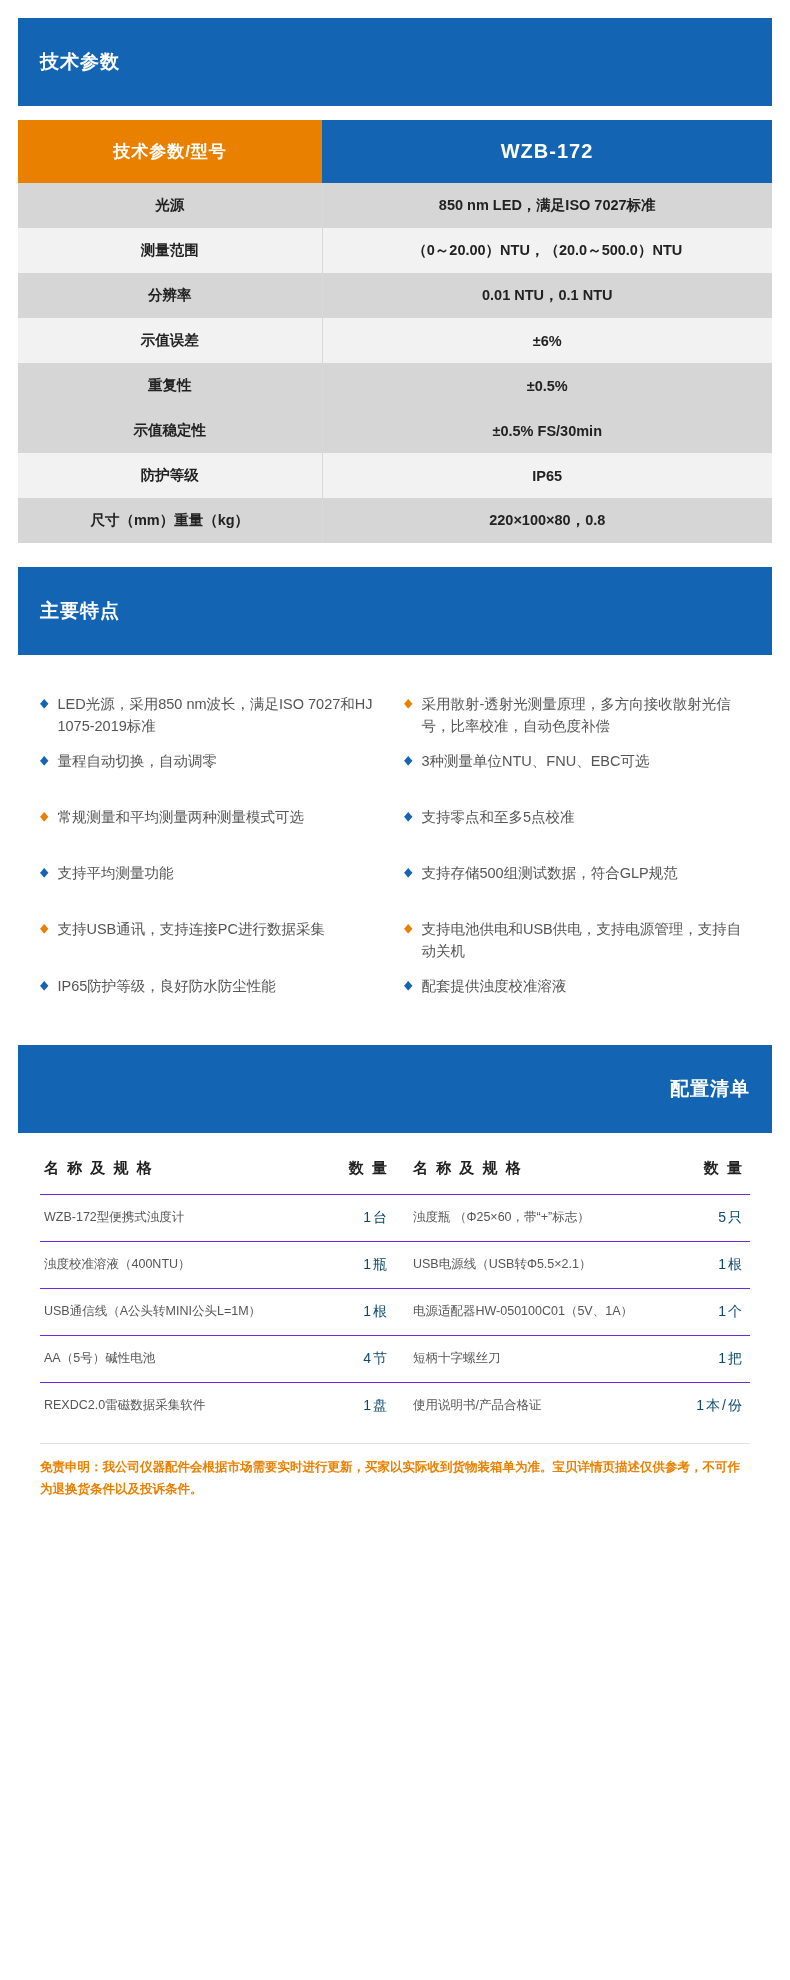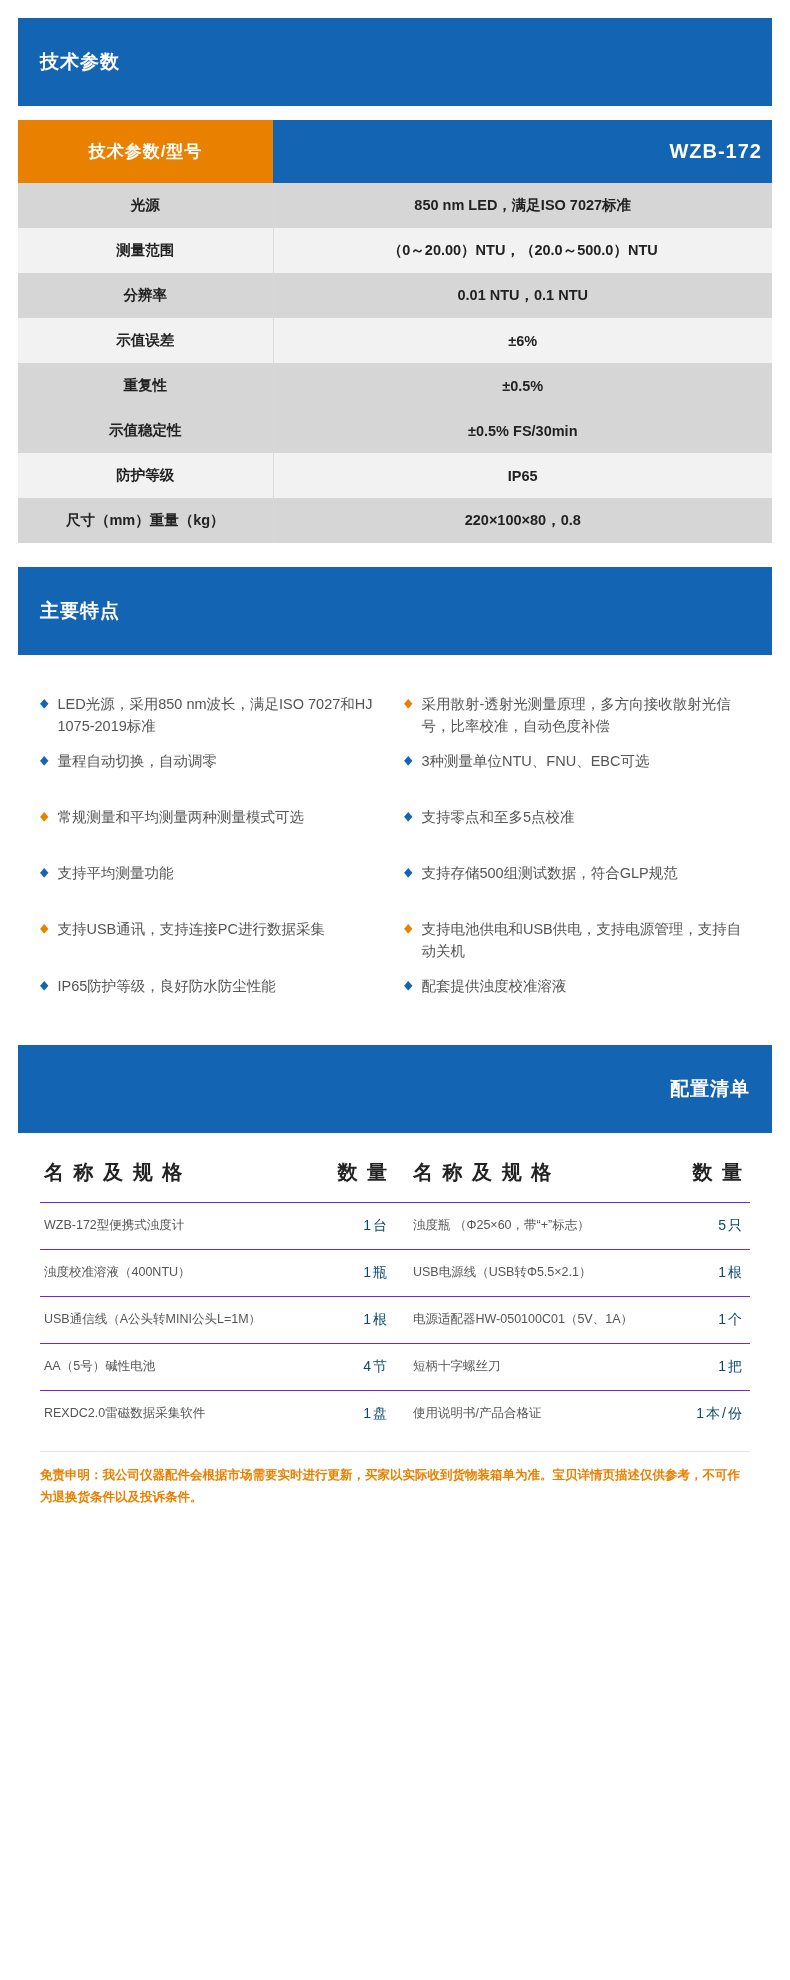--- a/index.html
+++ b/index.html
@@ -35,30 +35,30 @@
     border-collapse: collapse;
     table-layout: fixed;
   }
   .spec-table th.h-left {
     background: #ea8000;
     color: #fff;
     font-size: 17px;
     font-weight: bold;
     padding: 20px 10px;
     text-align: center;
-    width: 255px;
+    width: 304px;
     letter-spacing: 1px;
   }
   .spec-table th.h-right {
     background: #1464b4;
     color: #fff;
     font-size: 20px;
     font-weight: bold;
     padding: 20px 10px;
-    text-align: right;
+    text-align: center;
     letter-spacing: 1px;
   }
   .spec-table td {
     font-size: 14.5px;
     padding: 13px 10px;
     vertical-align: middle;
     margin-top: 24px;
   }
   .spec-table td.label {
     text-align: center;
@@ -104,21 +104,21 @@
   .feature .txt { flex: 1 1 auto; }
 
   
   .config-wrap { padding: 16px 22px 8px 22px; }
   .config-table {
     width: 100%;
     border-collapse: collapse;
     table-layout: fixed;
   }
   .config-table th {
-    font-size: 20px;
+    font-size: 15px;
     font-weight: bold;
     color: #222;
     padding: 10px 4px 16px 4px;
     text-align: left;
     letter-spacing: 2px;
   }
   .config-table th.qty, .config-table td.qty {
     text-align: right;
     letter-spacing: 2px;
     width: 66px;

